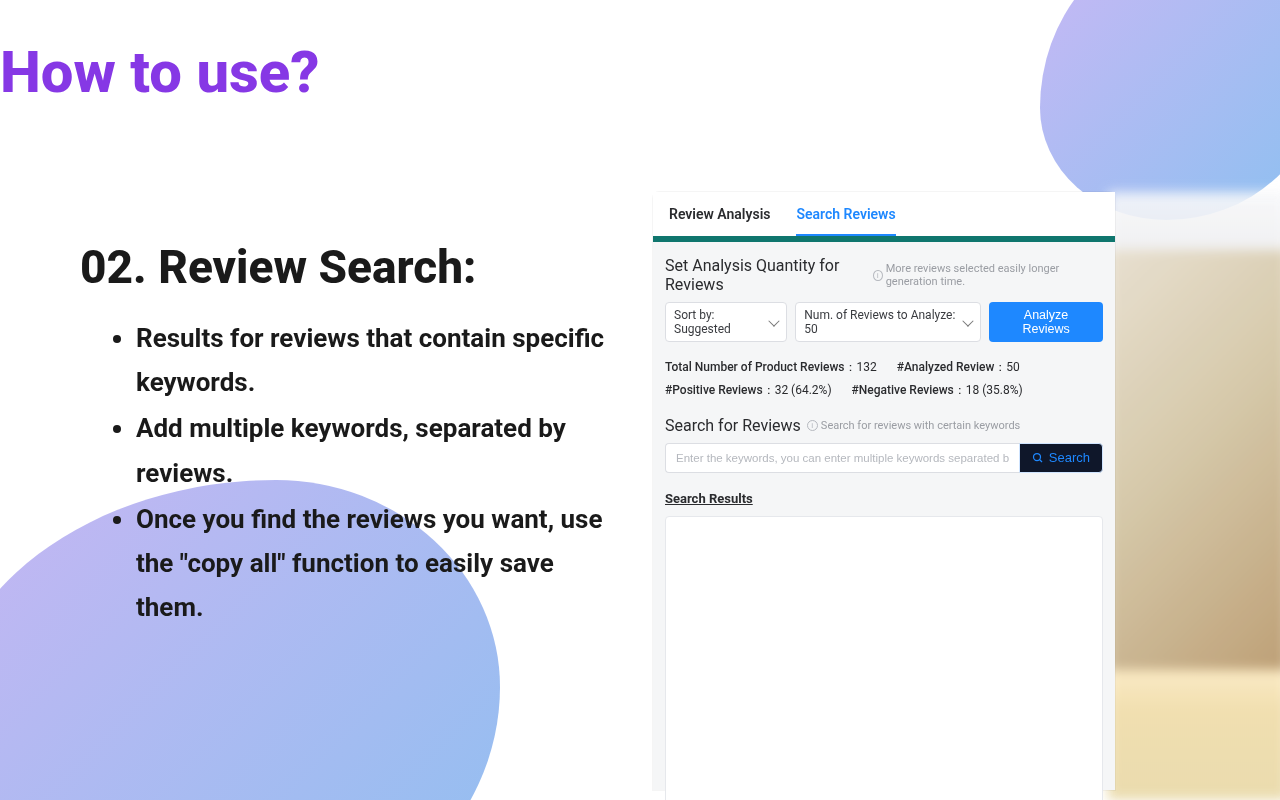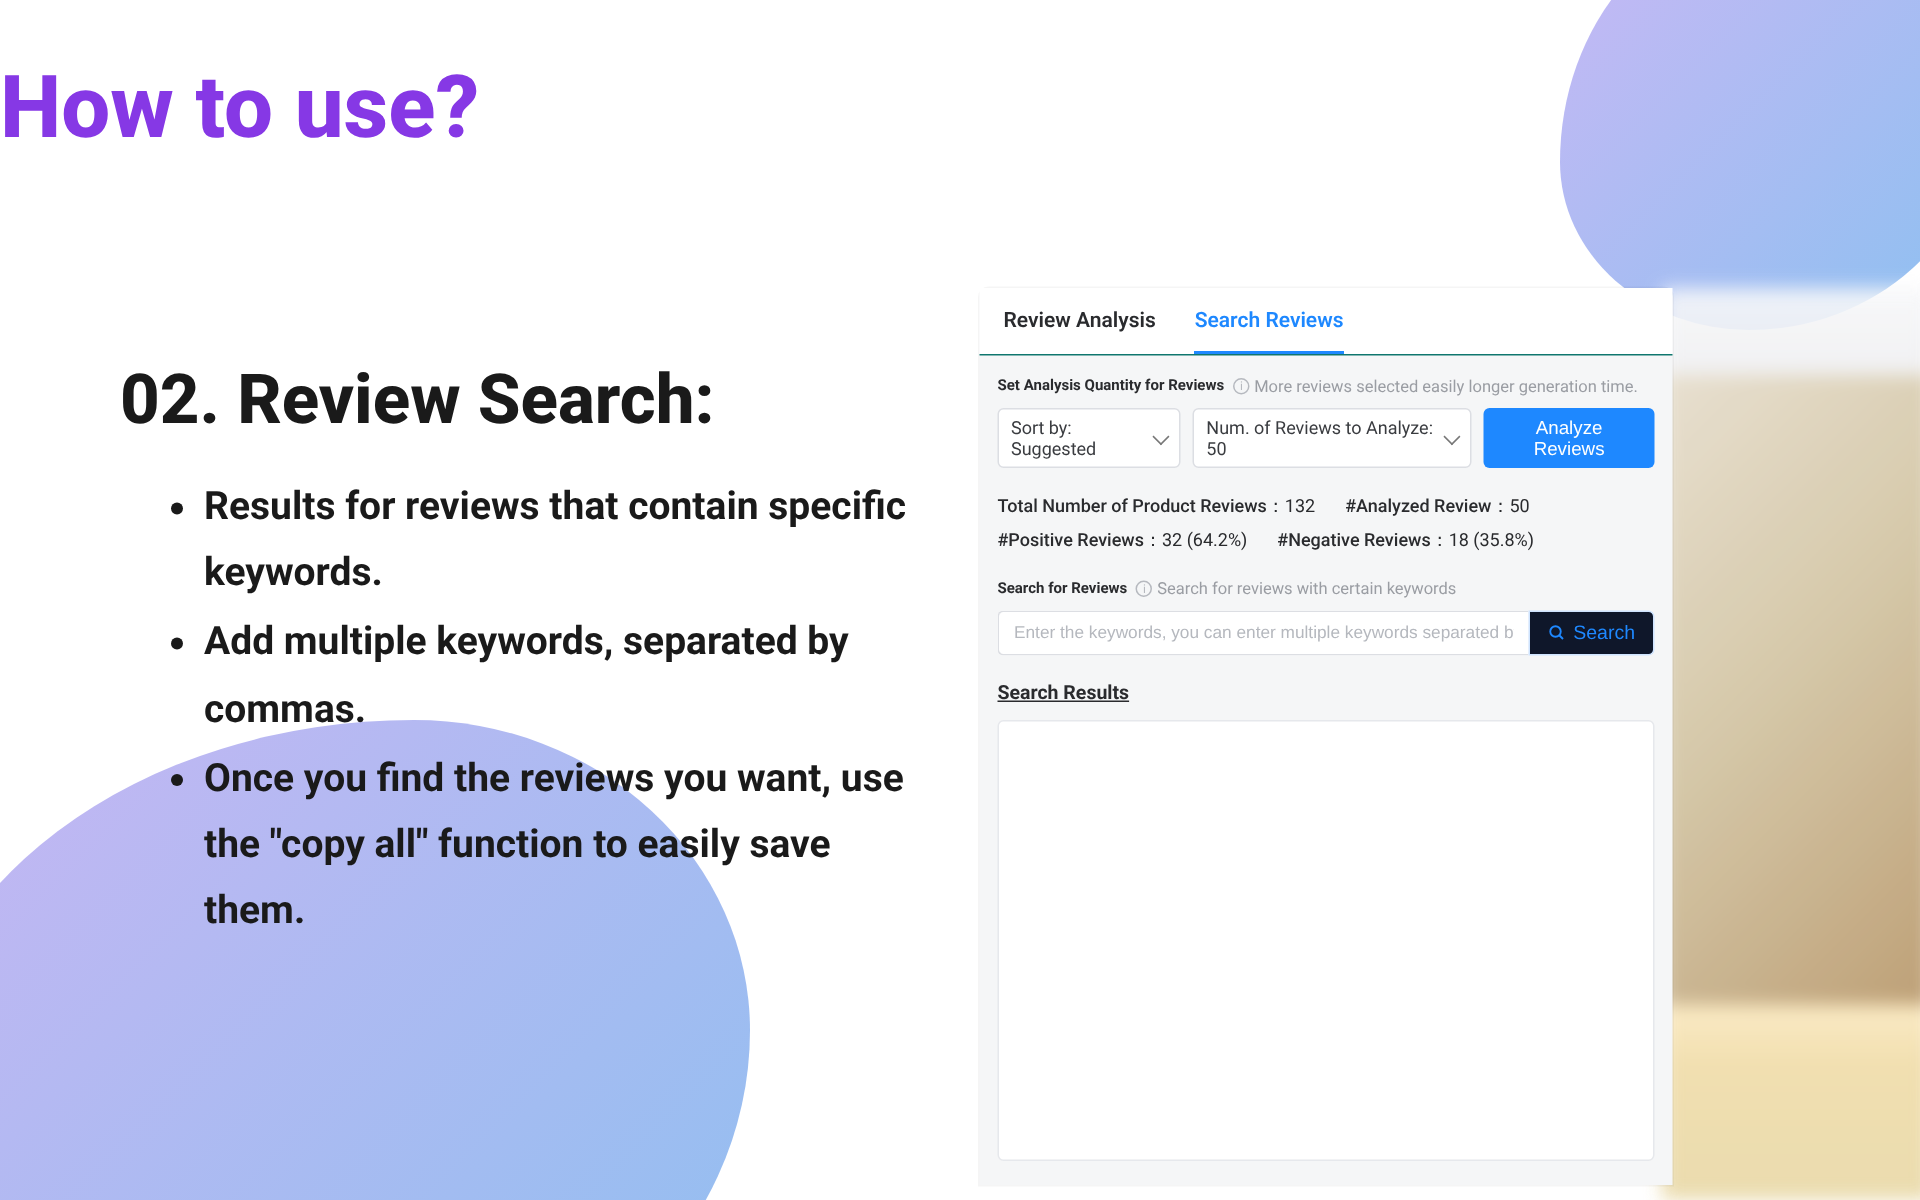--- a/index.html
+++ b/index.html
@@ -83,21 +83,21 @@
   box-shadow: 0 0 0 1px rgba(0,0,0,0.04);
   z-index: 3;
   padding: 0 12px 0 12px;
 }
 
 
 .tabs {
   display: flex;
   gap: 26px;
   padding: 14px 4px 0 4px;
-  border-bottom: 1px solid #0f766e;
+  border-bottom: 6px solid #0f766e;
   background: #fff;
   margin: 0 -12px;
 }
 .tab {
   font-size: 14px;
   font-weight: 600;
   color: #2a2b2e;
   padding: 0 0 12px 0;
   cursor: pointer;
 }
@@ -111,22 +111,22 @@
 .panel-section {
   margin-top: 14px;
 }
 .section-title-row {
   display: flex;
   align-items: center;
   gap: 6px;
   margin-bottom: 8px;
 }
 .section-title {
-  font-size: 10px;
-  font-weight: 700;
+  font-size: 16px;
+  font-weight: 400;
   color: #2a2b2e;
 }
 .hint-text {
   font-size: 11px;
   color: #9a9da3;
   display: flex;
   align-items: center;
   gap: 3px;
 }
 .info-icon {
@@ -268,21 +268,21 @@
 
 <div class="blob-top-right"></div>
 <div class="blob-bottom-left"></div>
 
 <h1 class="page-title">How to use?</h1>
 
 <div class="left-col">
   <div class="section-heading">02. Review Search:</div>
   <ul class="bullet-list">
     <li>Results for reviews that contain specific keywords.</li>
-    <li>Add multiple keywords, separated by commas.</li>
+    <li>Add multiple keywords, separated by reviews.</li>
     <li>Once you find the reviews you want, use the "copy all" function to easily save them.</li>
   </ul>
 </div>
 
 <div class="product-blur">
   <div class="nav-strip"></div>
   <div class="img-area"></div>
   <div class="text-area"></div>
 </div>
 

